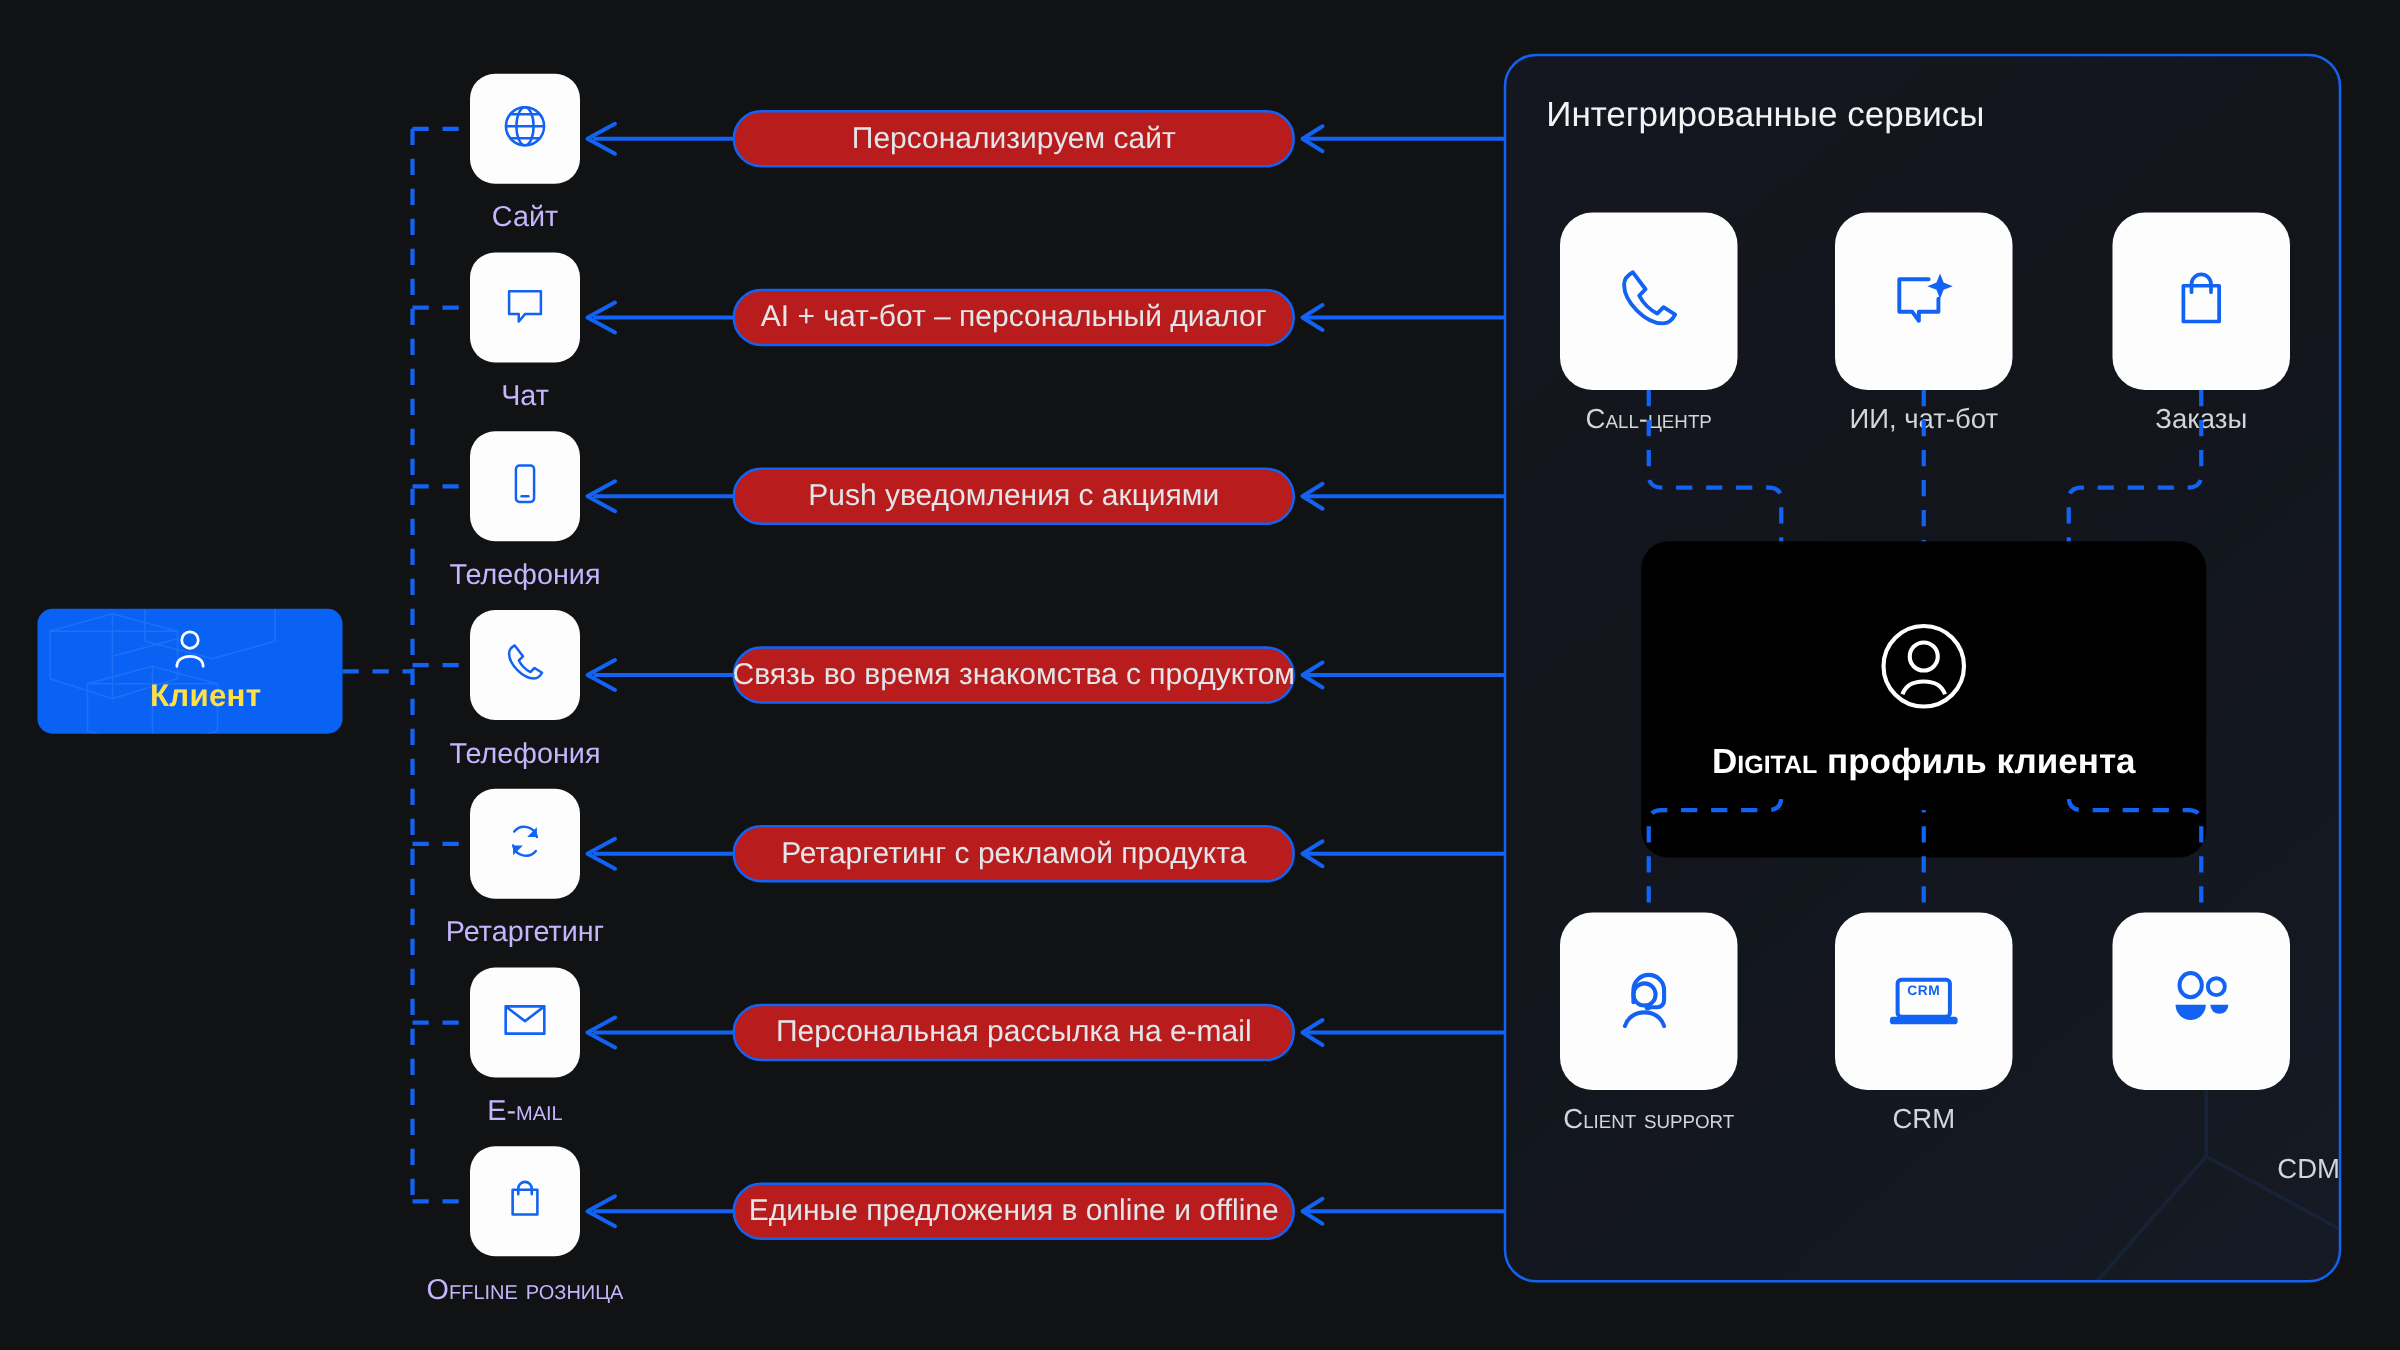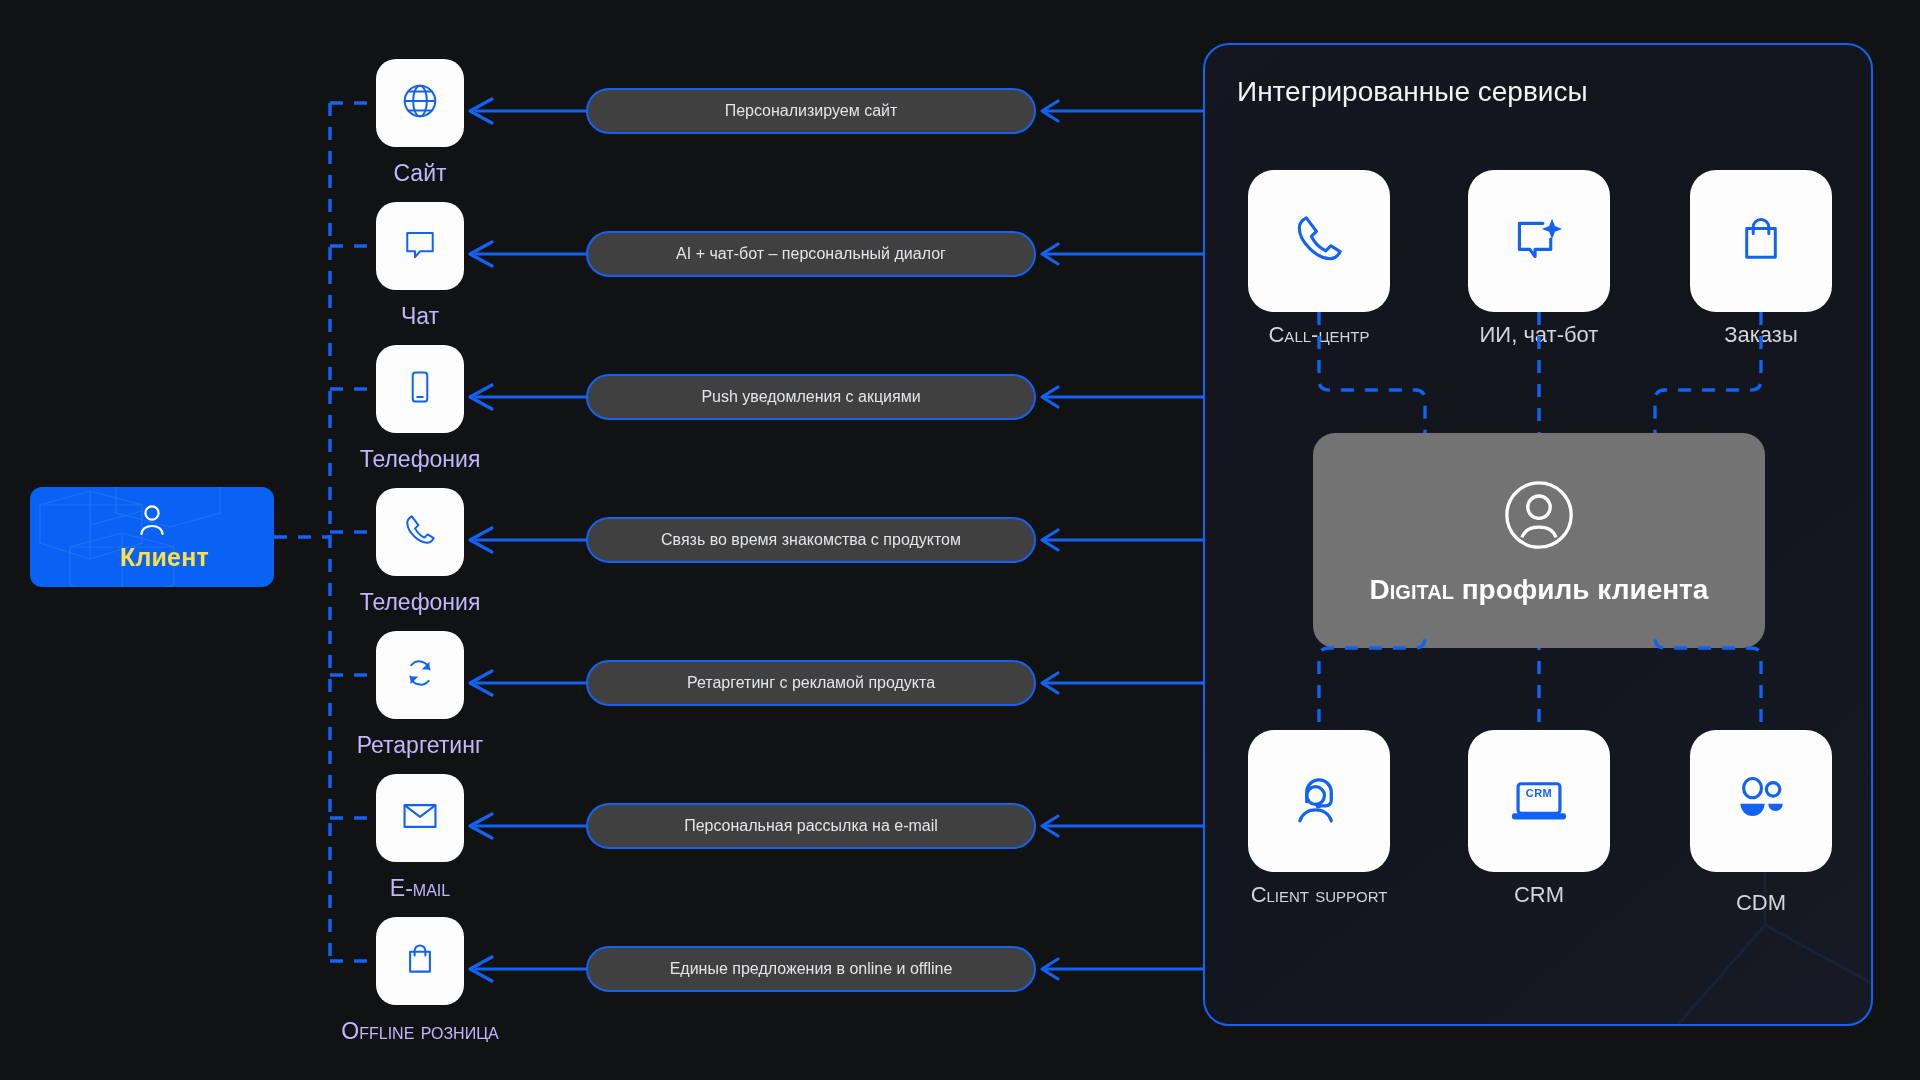--- a/index.html
+++ b/index.html
@@ -39,23 +39,23 @@
   .ch-label {
     position: absolute; color:#c4b5fd; font-size: 23px;
     white-space: nowrap; text-align:center;
   }
   .ch-label.sc { font-variant: small-caps; }
 
   
   .pill {
     position: absolute; height: 46px;
     border: 2.5px solid #1263f3; border-radius: 23px;
-    background: #404040;
+    background: #b91c1c;
     display:flex; align-items:center; justify-content:center;
-    color:#e3e5e8; font-size: 16px; white-space:nowrap;
+    color:#e3e5e8; font-size: 24px; white-space:nowrap;
   }
 
   
   .panel {
     position:absolute; left:1203px; top:43px;
     width: 670px; height: 983px;
     border: 2.5px solid #1263f3; border-radius: 26px;
     background: linear-gradient(140deg,#14171f 0%, #12151c 45%, #151a24 100%);
     overflow: hidden;
   }
@@ -69,22 +69,22 @@
     display:flex; align-items:center; justify-content:center;
   }
   .svc-label {
     position:absolute; color:#d3d5d8; font-size: 22px;
     white-space:nowrap; text-align:center;
   }
   .svc-label.sc { font-variant: small-caps; }
 
   .profile-card {
     position:absolute; left:1313px; top:433px;
-    width: 452px; height: 215px;
-    background:#737373; border-radius: 22px;
+    width: 452px; height: 253px;
+    background:#000000; border-radius: 22px;
     display:flex; flex-direction:column;
     align-items:center; justify-content:center;
   }
   .profile-label {
     color:#fff; font-size: 28px; font-weight:700;
     margin-top: 16px; white-space:nowrap;
   }
   .profile-label .sc { font-variant: small-caps; }
 
   svg.overlay { position:absolute; left:0; top:0; width:1920px; height:1080px; pointer-events:none; }
@@ -284,21 +284,21 @@
   <div class="svc-tile" style="left:1690px; top:730px;">
     <span>
       <svg width="58" height="52" viewBox="0 0 48 40" fill="none" stroke="#1263f3" stroke-width="2.6" stroke-linecap="round">
         <ellipse cx="17" cy="11" rx="7.4" ry="8"></ellipse>
         <circle cx="34" cy="12" r="5.6"></circle>
         <path d="M7 24h20a10 10 0 0 1-20 0z" fill="#1263f3" stroke="none"></path>
         <path d="M30 24h12a6 6 0 0 1-12 0z" fill="#1263f3" stroke="none"></path>
       </svg>
     </span>
   </div>
-  <div class="svc-label" style="left:1650px; top:890px; width:222px;">CDM</div>
+  <div class="svc-label" style="left:1650px; top:922px; width:222px;text-align:right;">CDM</div>
 
   <svg class="overlay">
 
     <g stroke="#1263f3" stroke-width="3.4" fill="none" stroke-dasharray="13 11" stroke-linecap="butt">
       <path d="M274 537 L330 537"></path>
       <path d="M330 103 L376 103"></path>
       <path d="M330 246 L376 246"></path>
       <path d="M330 389 L376 389"></path>
       <path d="M330 532 L376 532"></path>
       <path d="M330 675 L376 675"></path>

